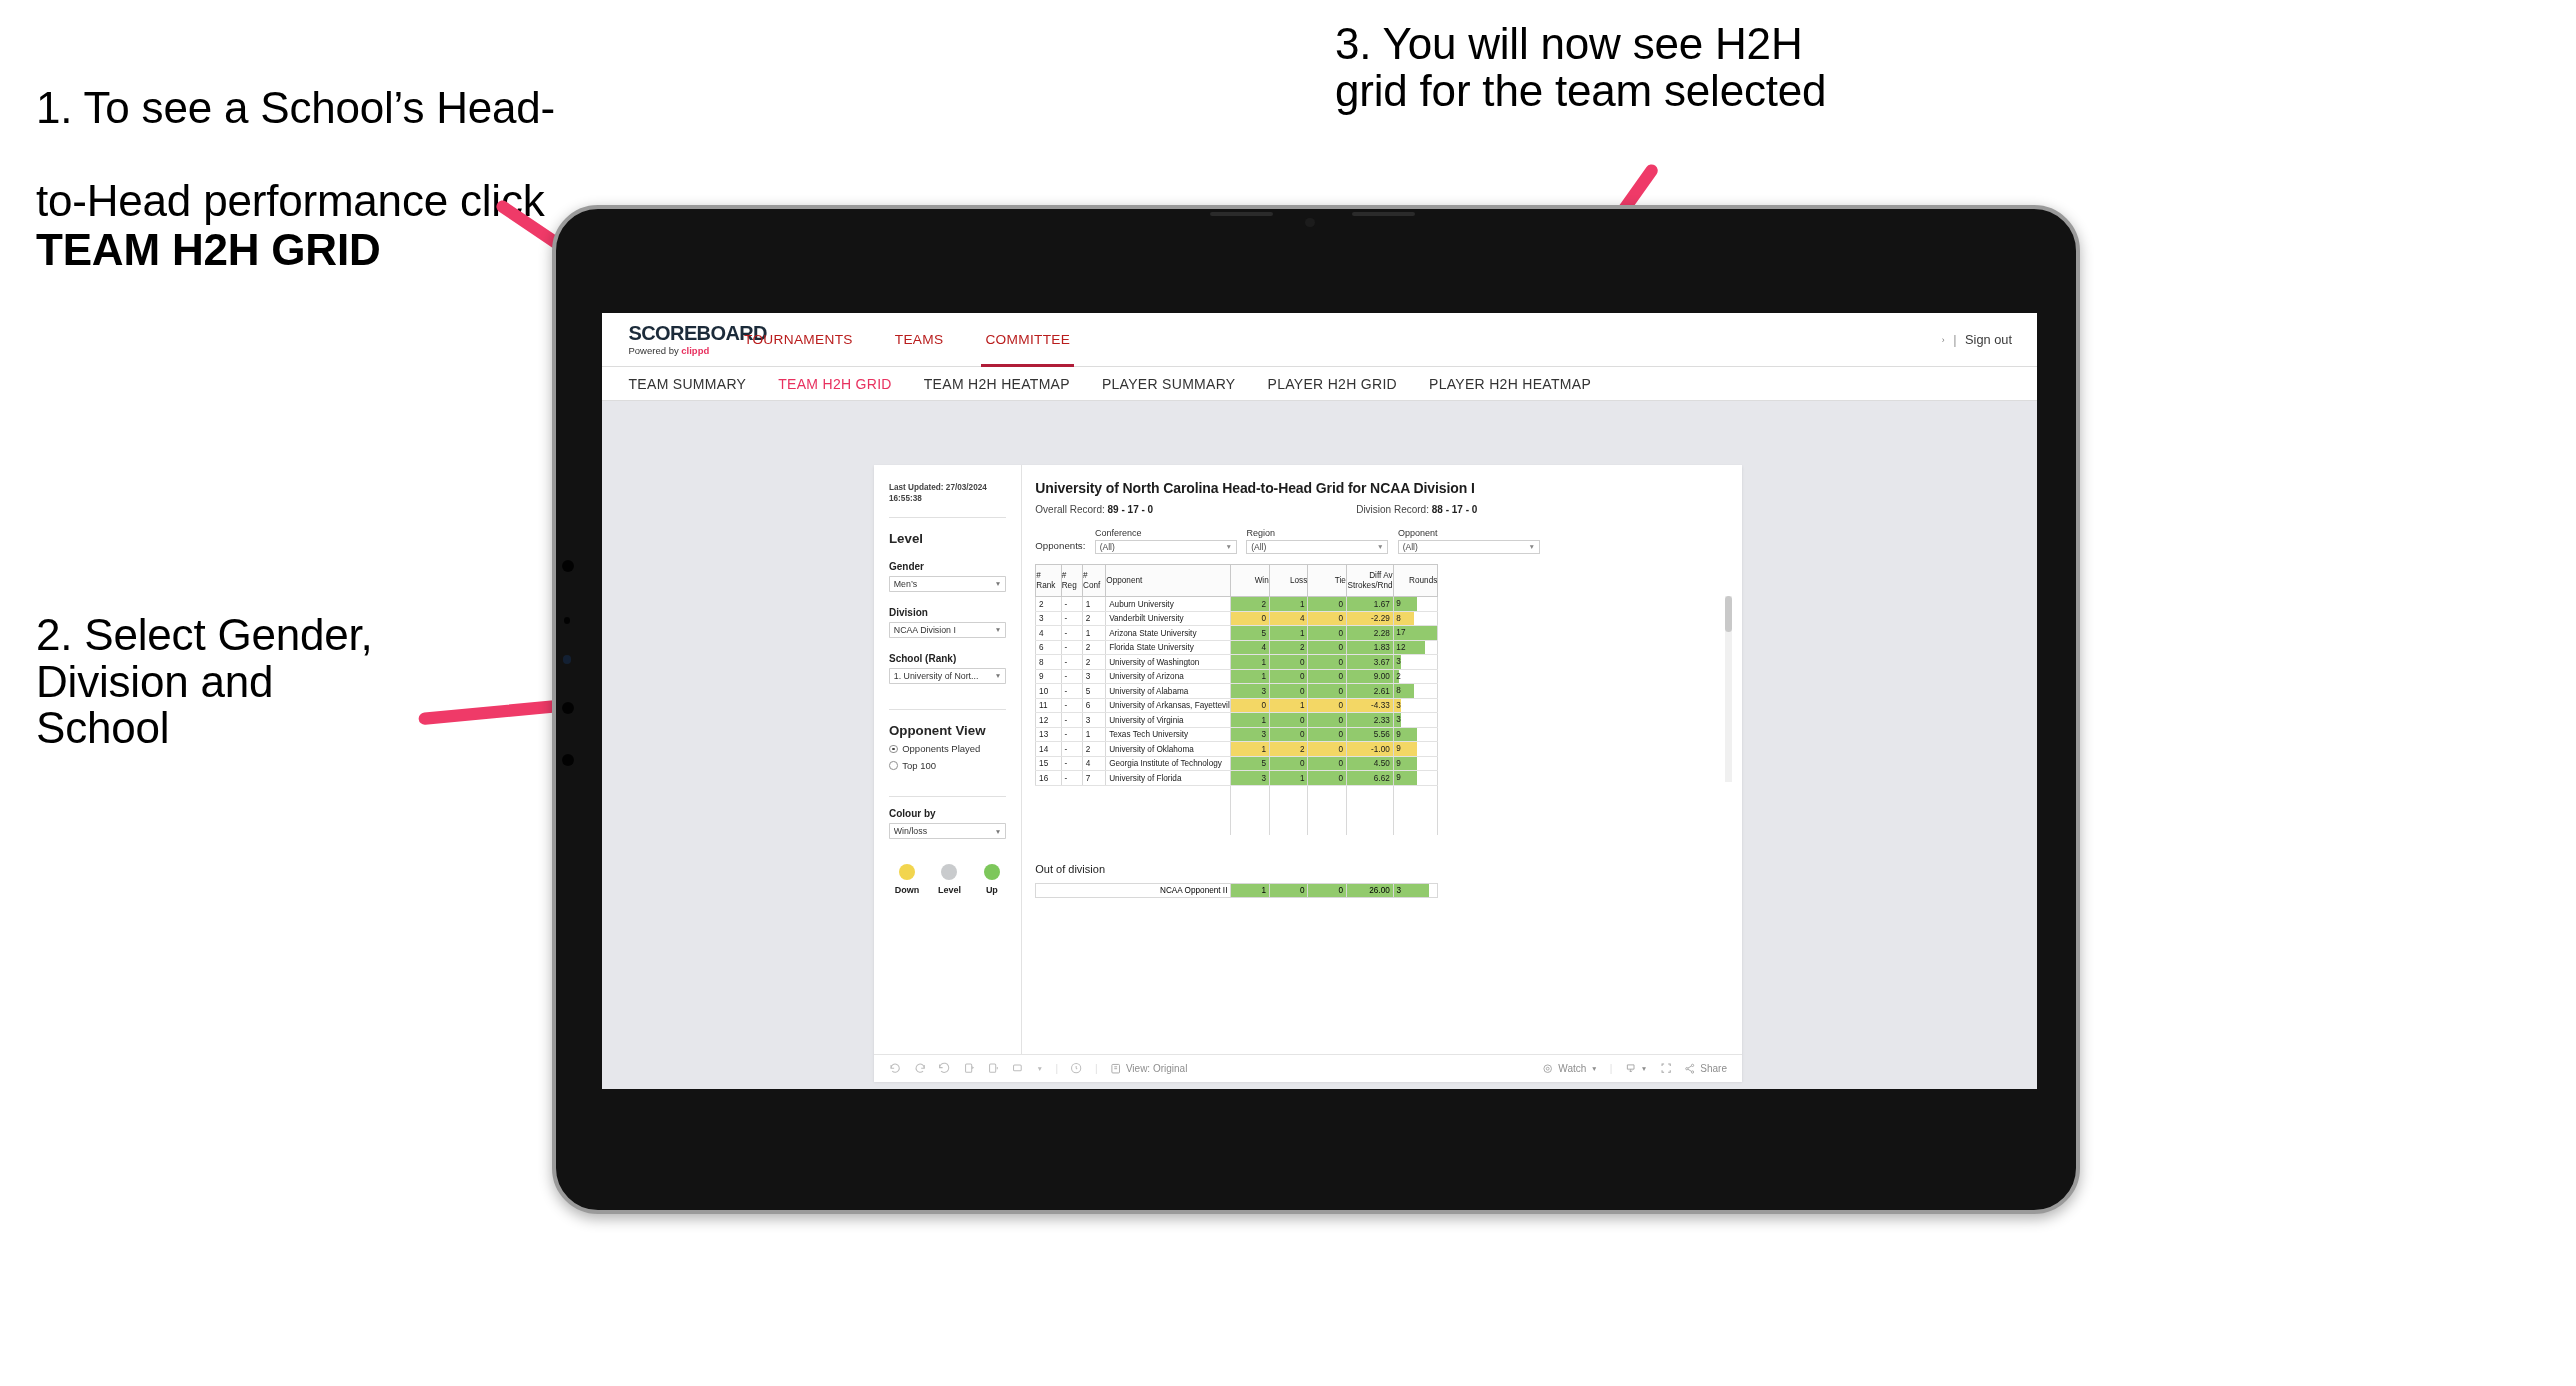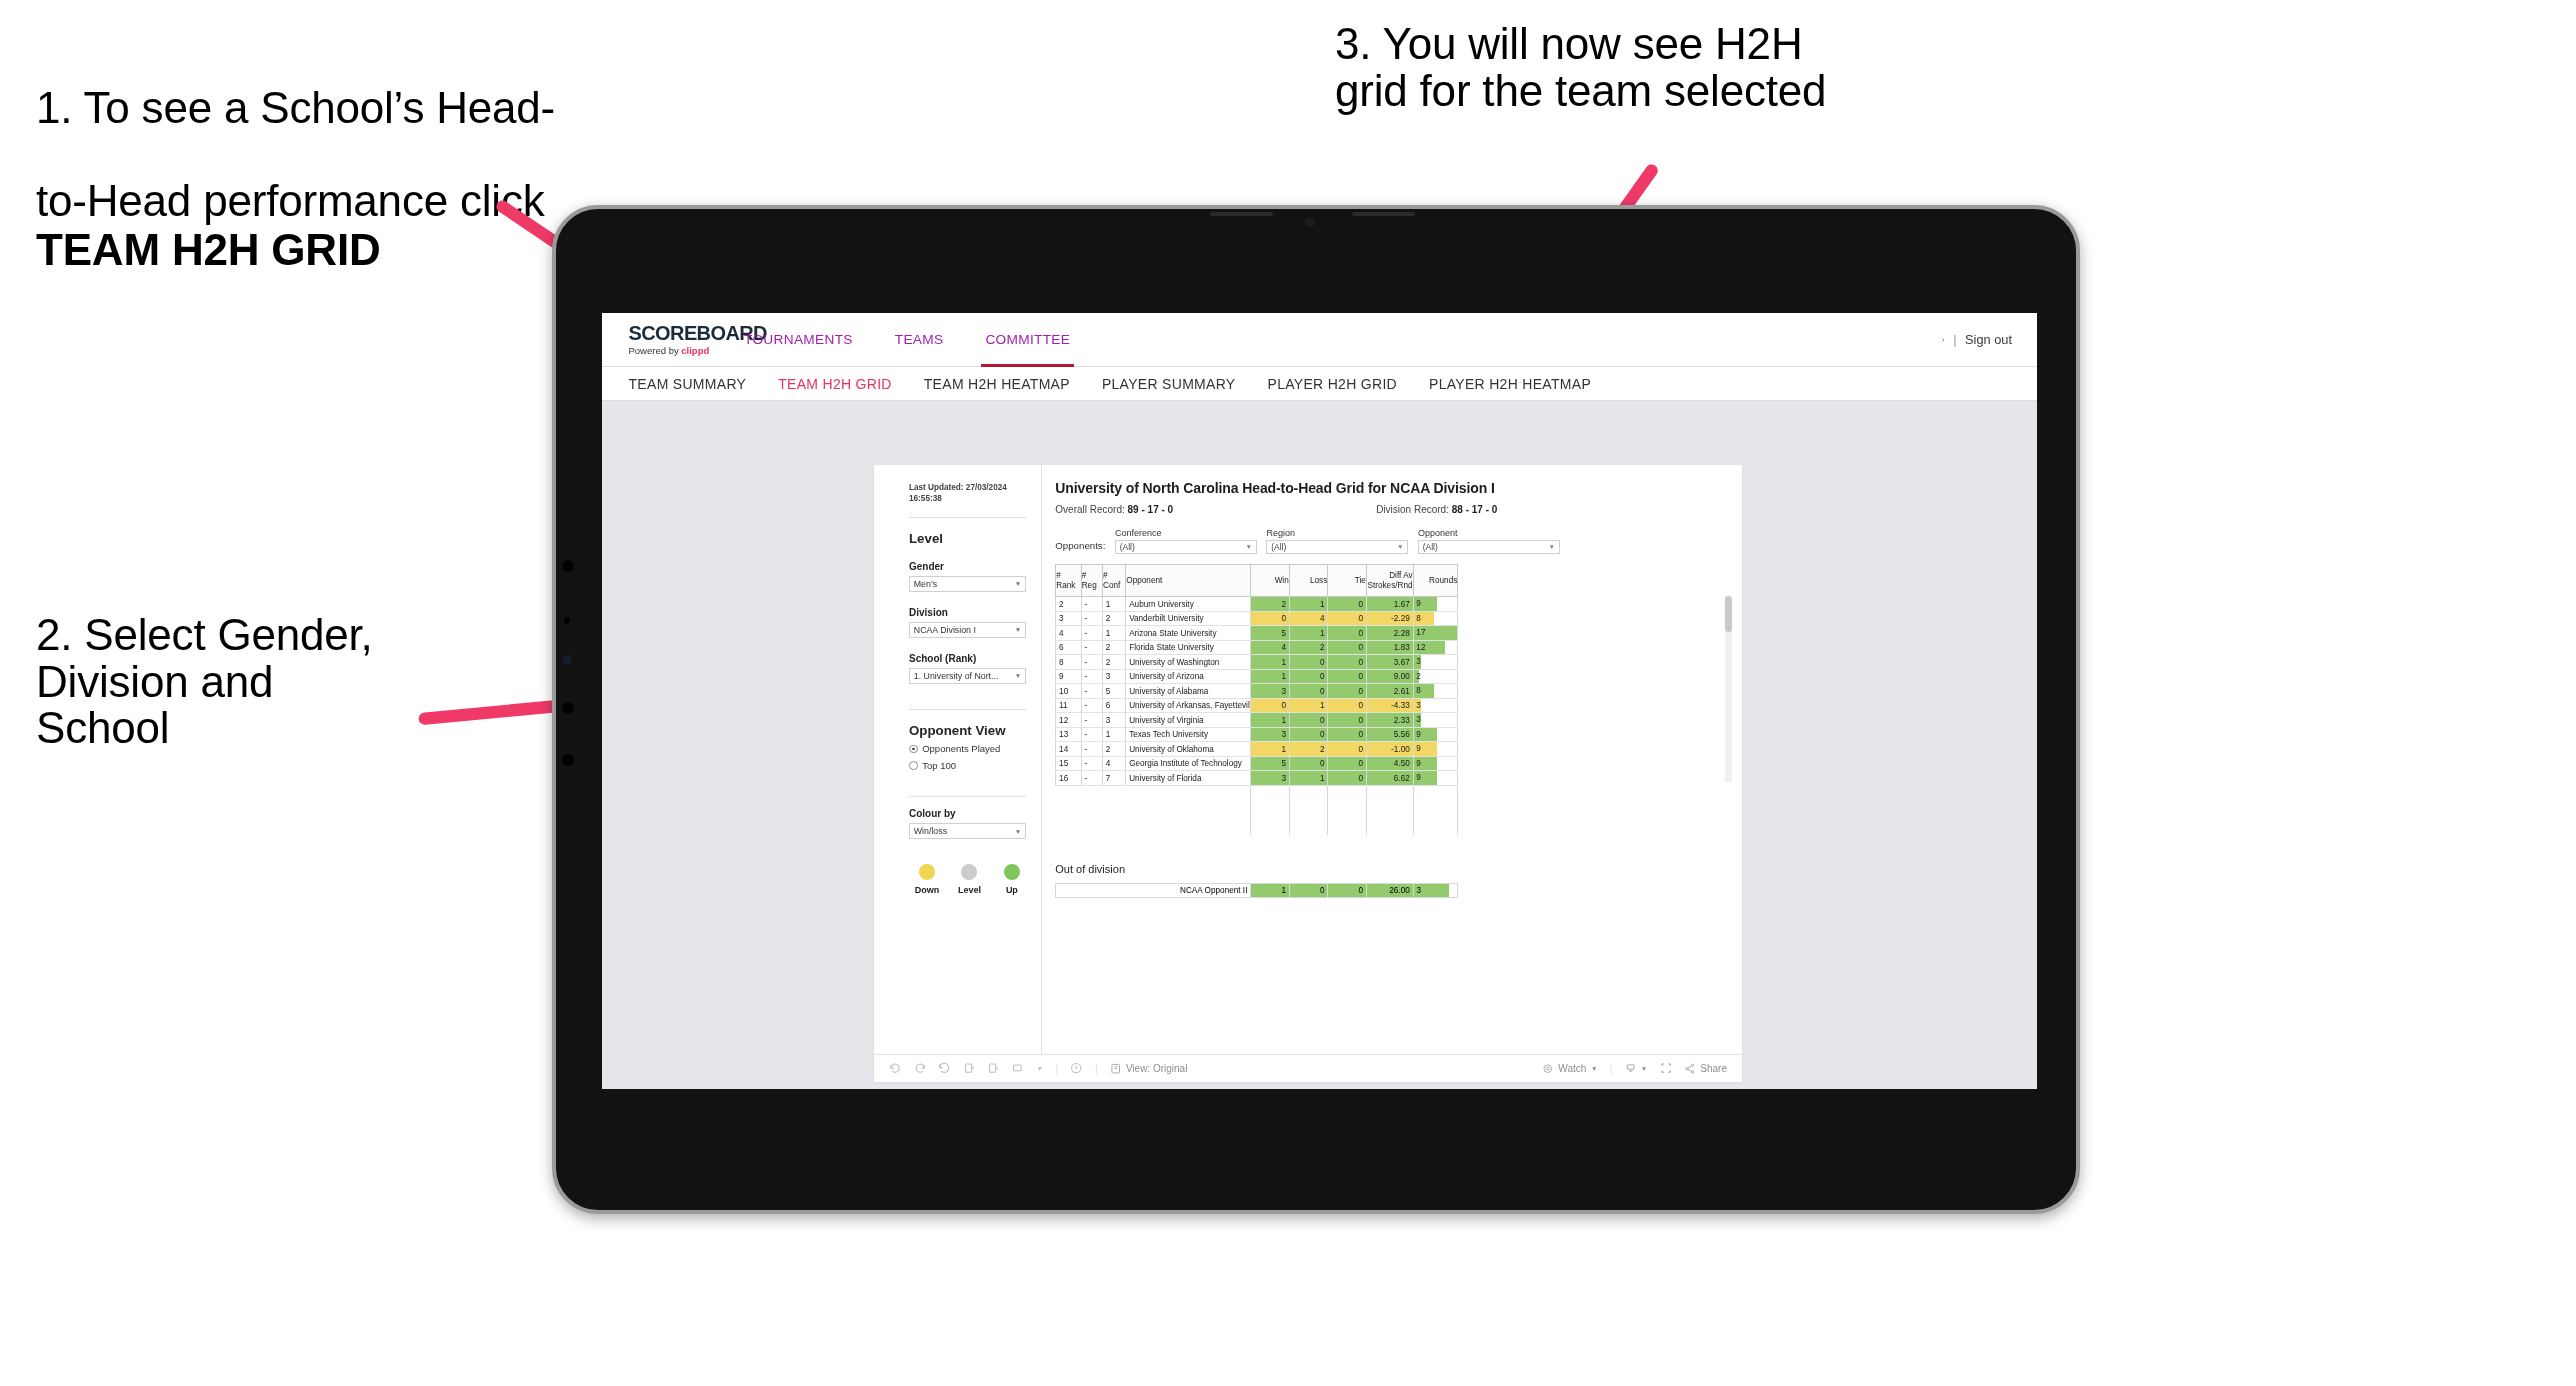--- a/index.html
+++ b/index.html
@@ -73,21 +73,21 @@
   }
   #logo-block { width: 121px; padding-left: 26.5px; }
   #logo-word {
     font-size: 20px; font-weight: 700; color: #1c2b3a;
     letter-spacing: -0.6px; font-family: "Liberation Sans", sans-serif;
     line-height: 1;
   }
   #logo-sub { font-size: 9.5px; color: #333; margin-top: 2.8px; white-space: nowrap; }
   #logo-sub .brand { color: #e8315f; font-weight: 700; }
   .topnav-item {
-    font-size: 13.7px; color: #a21caf; padding: 0 21px;
+    font-size: 13.7px; color: #b91c1c; padding: 0 21px;
     height: 54px; display: flex; align-items: center;
     letter-spacing: 0.3px;
   }
   .topnav-item.active { position: relative; }
   .topnav-item.active::after {
     content: ""; position: absolute; left: 17px; right: 17px; bottom: 0;
     height: 2.8px; background: #b01c38;
   }
   #topbar-right {
     margin-left: auto; display: flex; align-items: center;
@@ -114,21 +114,21 @@
     position: absolute; left: 0; right: 0; top: 89px; bottom: 0;
     background: #e6e7eb;
   }
   #viz-card {
     position: absolute; left: 272px; top: 63px;
     width: 868px; height: 617px;
     background: #ffffff;
     box-shadow: 0 0.9px 2.8px rgba(0,0,0,0.10);
     display: flex; flex-direction: column;
   }
-  #viz-body { flex: 1; display: flex; overflow: hidden; padding-left: 20px; }
+  #viz-body { flex: 1; display: flex; overflow: hidden; }
 
   
   #filters {
     width: 148px; border-right: 0.9px solid #e2e2e2;
     padding: 17px 15px 0 15px;
     font-size: 9.5px; color: #333;
     display: flex; flex-direction: column;
   }
   #last-updated { font-size: 8.2px; color: #444; line-height: 1.38; font-weight: 600; }
   .f-divider { height: 0.9px; background: #e0e0e0; margin: 12.3px 0 0 0; }

